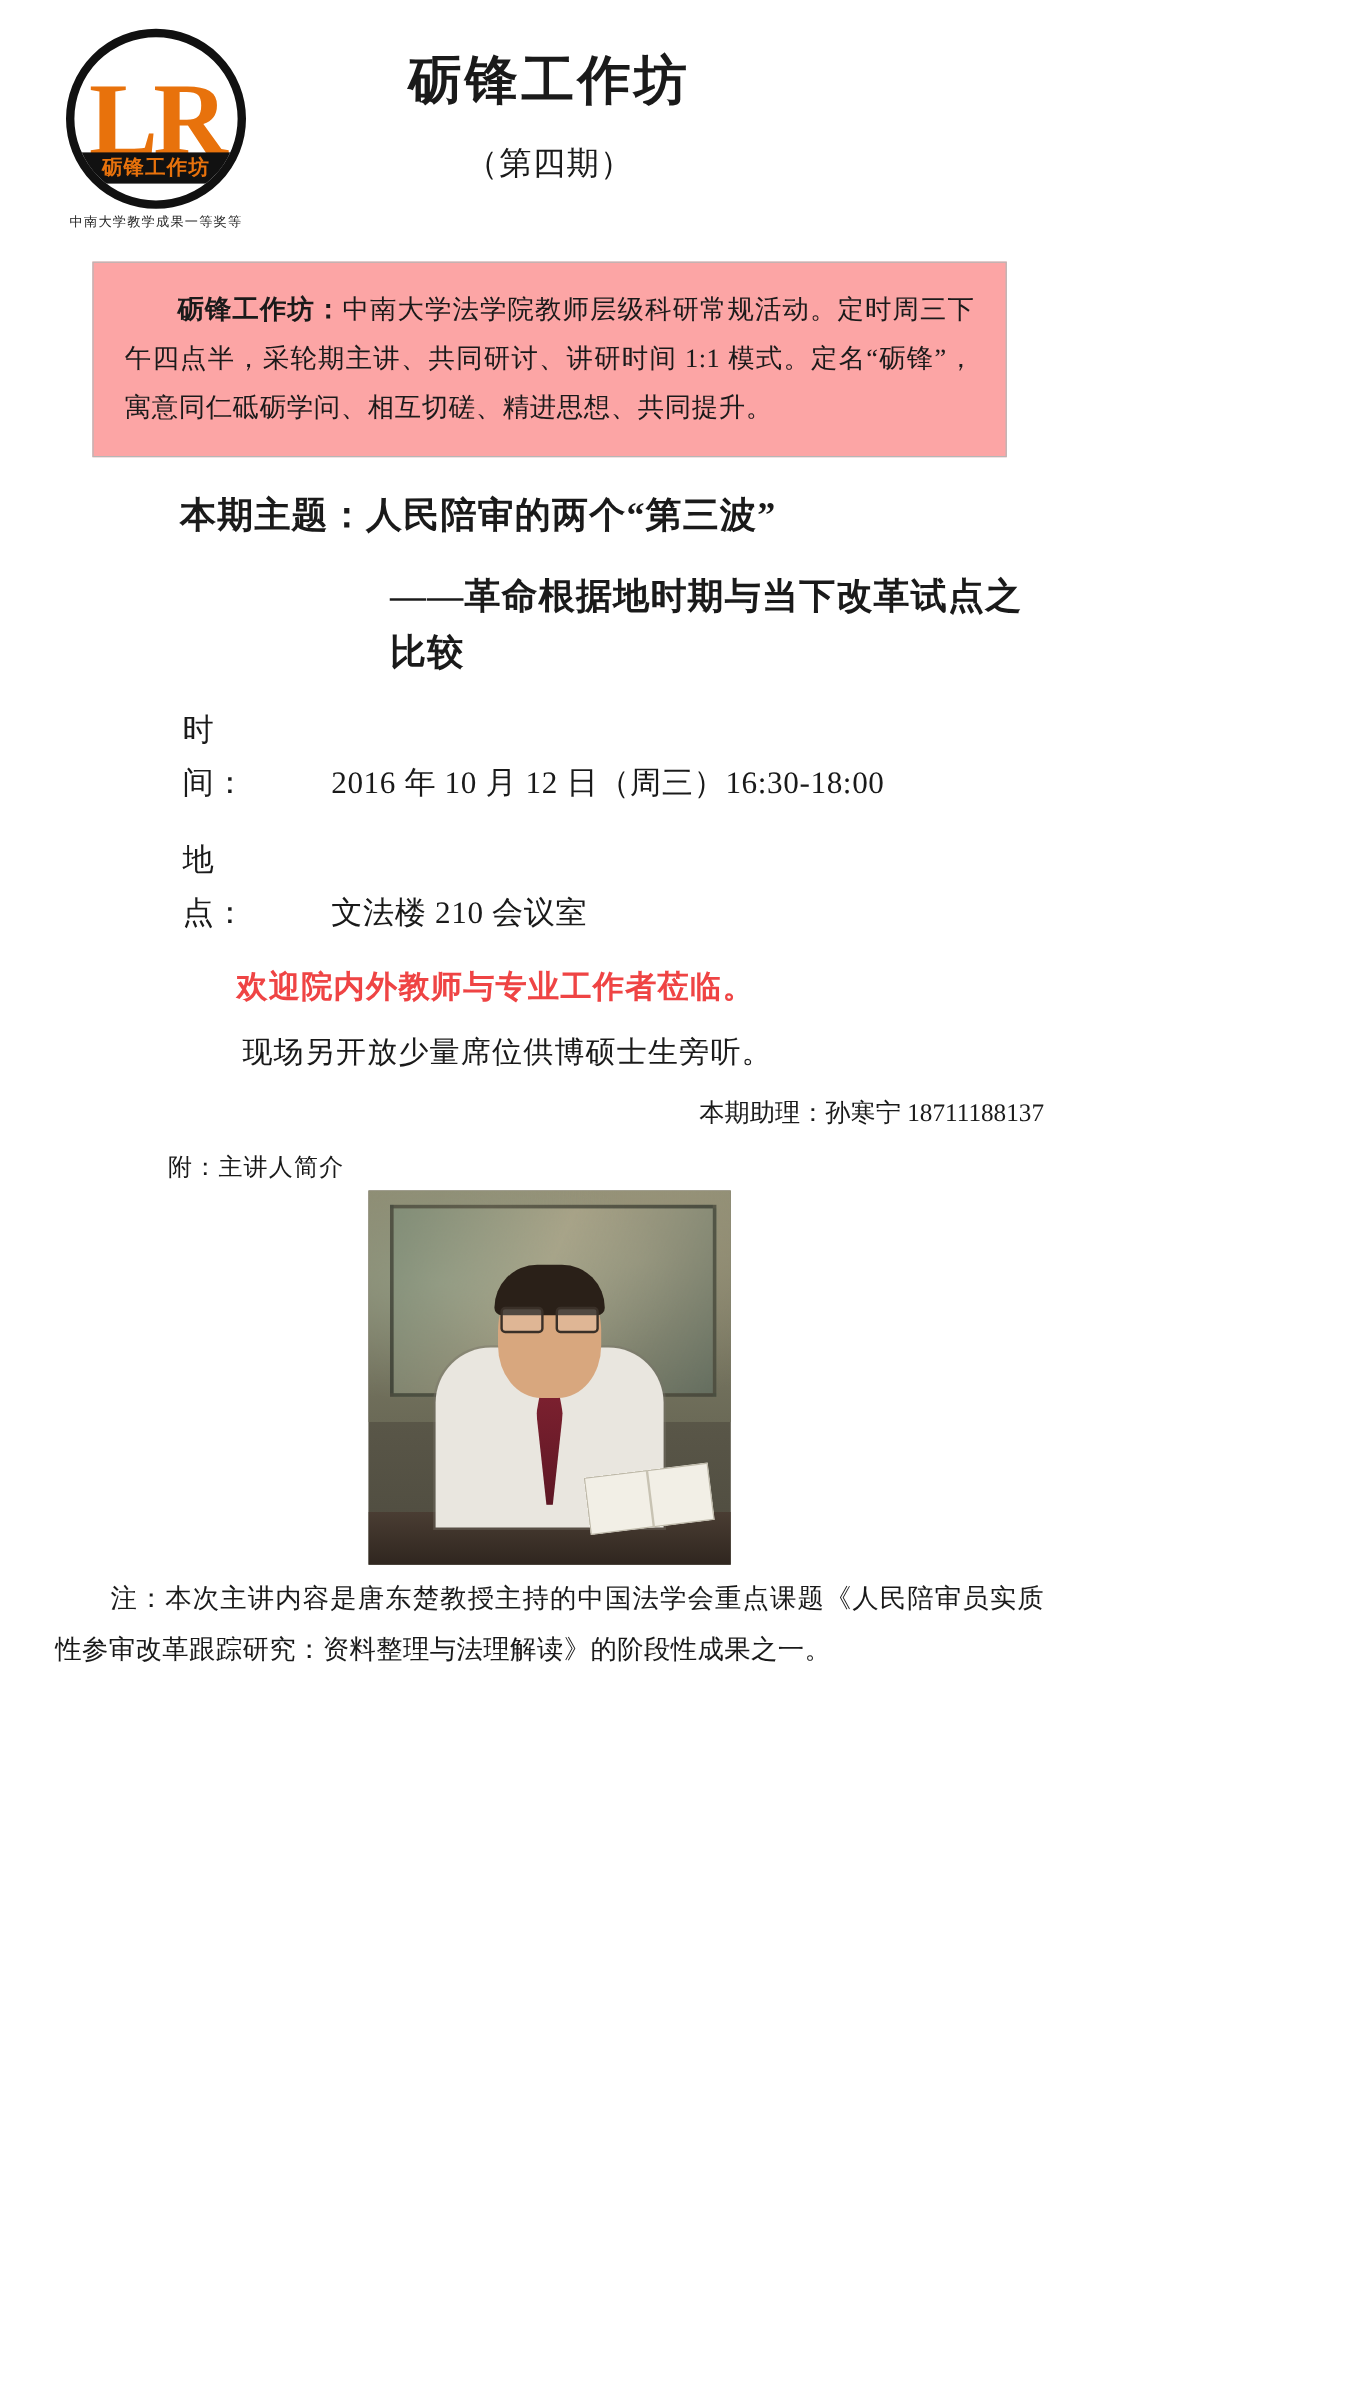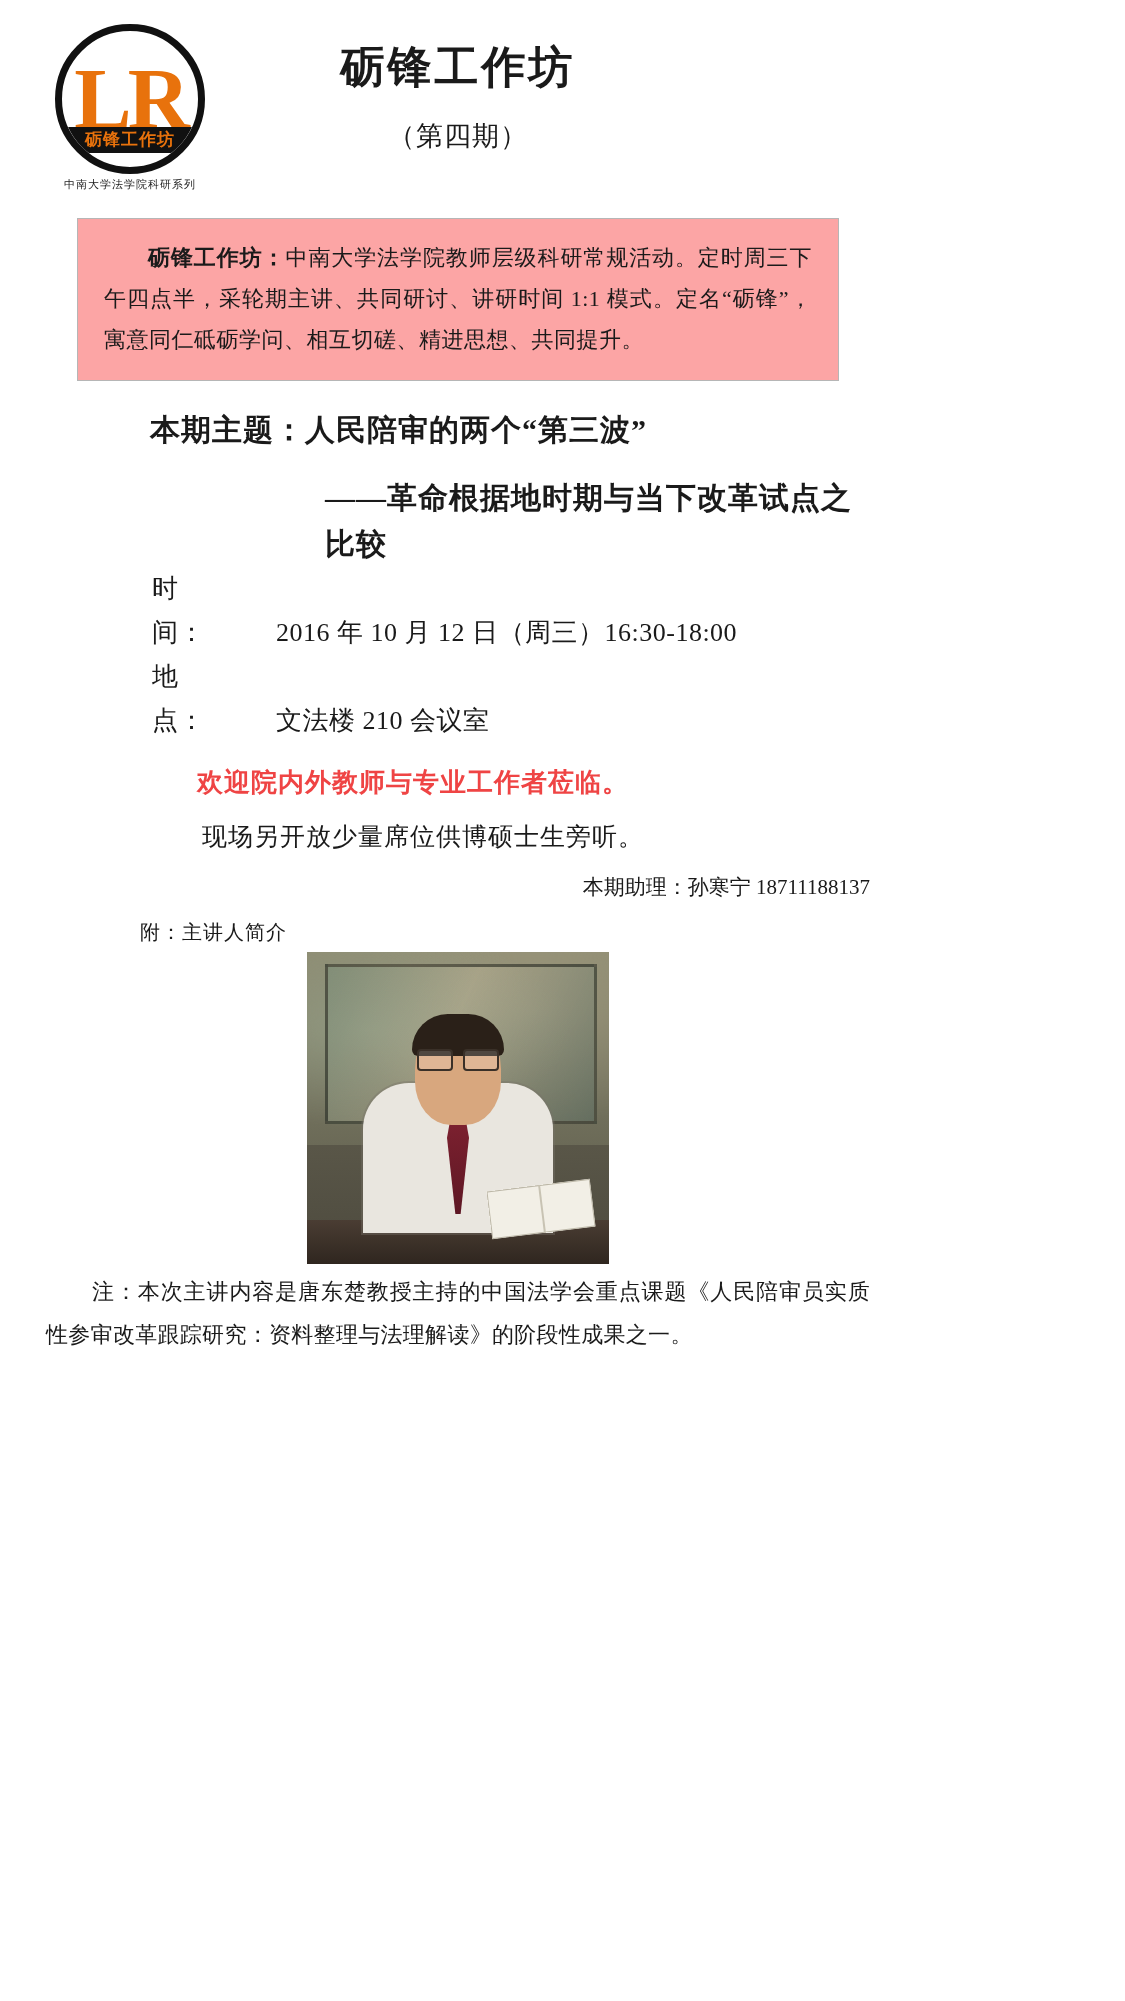--- a/index.html
+++ b/index.html
@@ -135,20 +135,21 @@
     font-weight: bold;
     letter-spacing: 1px;
     line-height: 46px;
     margin-top: 22px;
     padding-left: 110px;
   }
 
   .info-line {
     font-size: 26px;
     line-height: 44px;
+    margin-top: 20px;
     padding-left: 112px;
     letter-spacing: 0.5px;
   }
   .info-label {
     display: inline-block;
     width: 124px;
   }
 
   .welcome {
     margin-top: 22px;
@@ -284,21 +285,21 @@
 
 <div class="page">
 
   <div class="header">
 
     <div class="logo">
       <div class="logo-circle">
         <div class="logo-lr">LR</div>
         <div class="logo-band">砺锋工作坊</div>
       </div>
-      <div class="logo-sub">中南大学法学院科研系列</div>
+      <div class="logo-sub">中南大学教学成果一等奖等</div>
     </div>
 
     <div class="title-wrap">
       <div class="main-title">砺锋工作坊</div>
       <div class="issue">（第四期）</div>
     </div>
   </div>
 
   <div class="intro-box">
     <div class="intro-text"><b>砺锋工作坊：</b><span>中南大学法学院教师层级科研常规活动。定时周三下午四点半，采轮期主讲、共同研讨、讲研时间 1:1 模式。定名“砺锋”，寓意同仁砥砺学问、相互切磋、精进思想、共同提升。</span></div>

